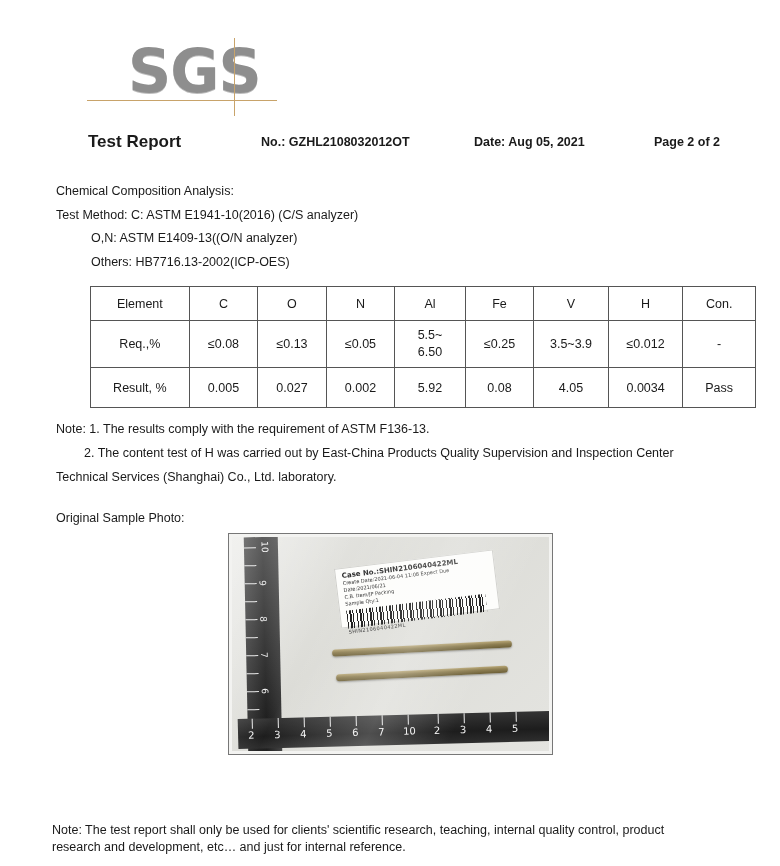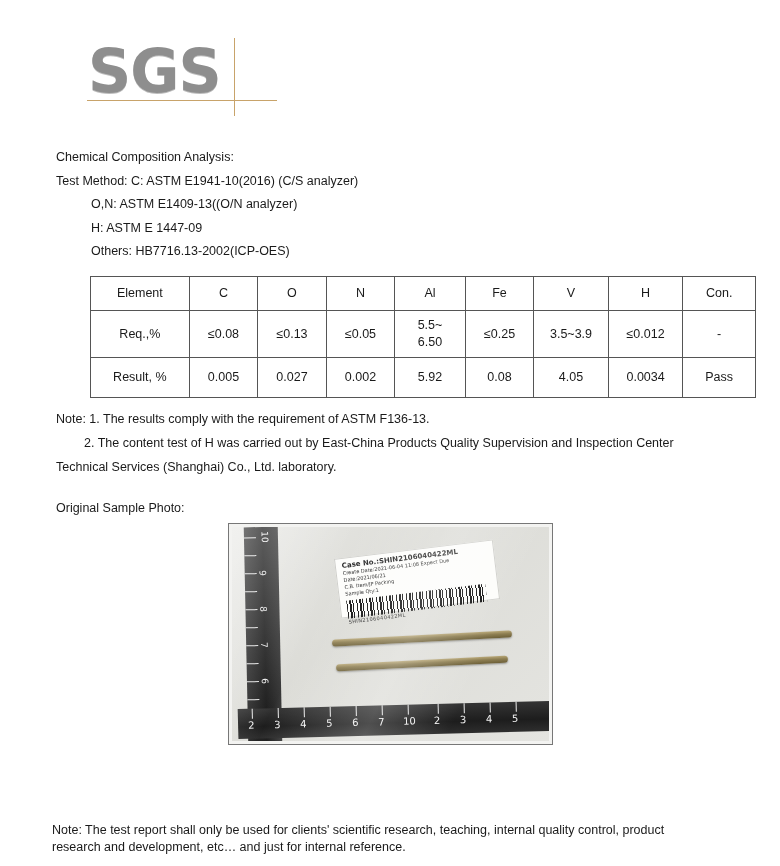--- a/index.html
+++ b/index.html
@@ -36,20 +36,21 @@
     height: 78px;
   }
   .logo-text {
     font-family: "DejaVu Sans", sans-serif;
     font-weight: bold;
     font-size: 60px;
     letter-spacing: -1px;
     color: #8e8e8e;
     line-height: 66px;
     text-shadow: 0 1px 0 #bdbdbd;
+    margin-left: 40px;
   }
   .logo-rule-h {
     position: absolute;
     left: -1px;
     top: 62px;
     width: 190px;
     height: 1px;
     background: #c8a36a;
   }
   .logo-rule-v {
@@ -271,26 +272,31 @@
 <div class="page">
 
   <div class="header-block">
     <div class="logo-wrap">
       <div class="logo-text">SGS</div>
       <div class="logo-rule-h"></div>
       <div class="logo-rule-v"></div>
     </div>
   </div>
 
+  <div class="title-row">
+    <span class="report-title">Test Report</span>
+    <span class="meta-no">No.: GZHL2108032012OT</span>
+    <span class="meta-date">Date: Aug 05, 2021</span>
+    <span class="meta-page">Page 2 of 2</span>
+  </div>
 
   <div class="body-block">
     <div class="line">Chemical Composition Analysis:</div>
     <div class="line">Test Method: C: ASTM E1941-10(2016) (C/S analyzer)</div>
     <div class="line indent-1">O,N: ASTM E1409-13((O/N analyzer)</div>
-    <div class="line indent-1">H: ASTM E 1447-09</div>
     <div class="line indent-1">Others: HB7716.13-2002(ICP-OES)</div>
   </div>
 
   <table class="comp">
     <tbody>
       <tr class="hdr">
         <td class="c0">Element</td>
         <td class="c1">C</td>
         <td class="c2">O</td>
         <td class="c3">N</td>

